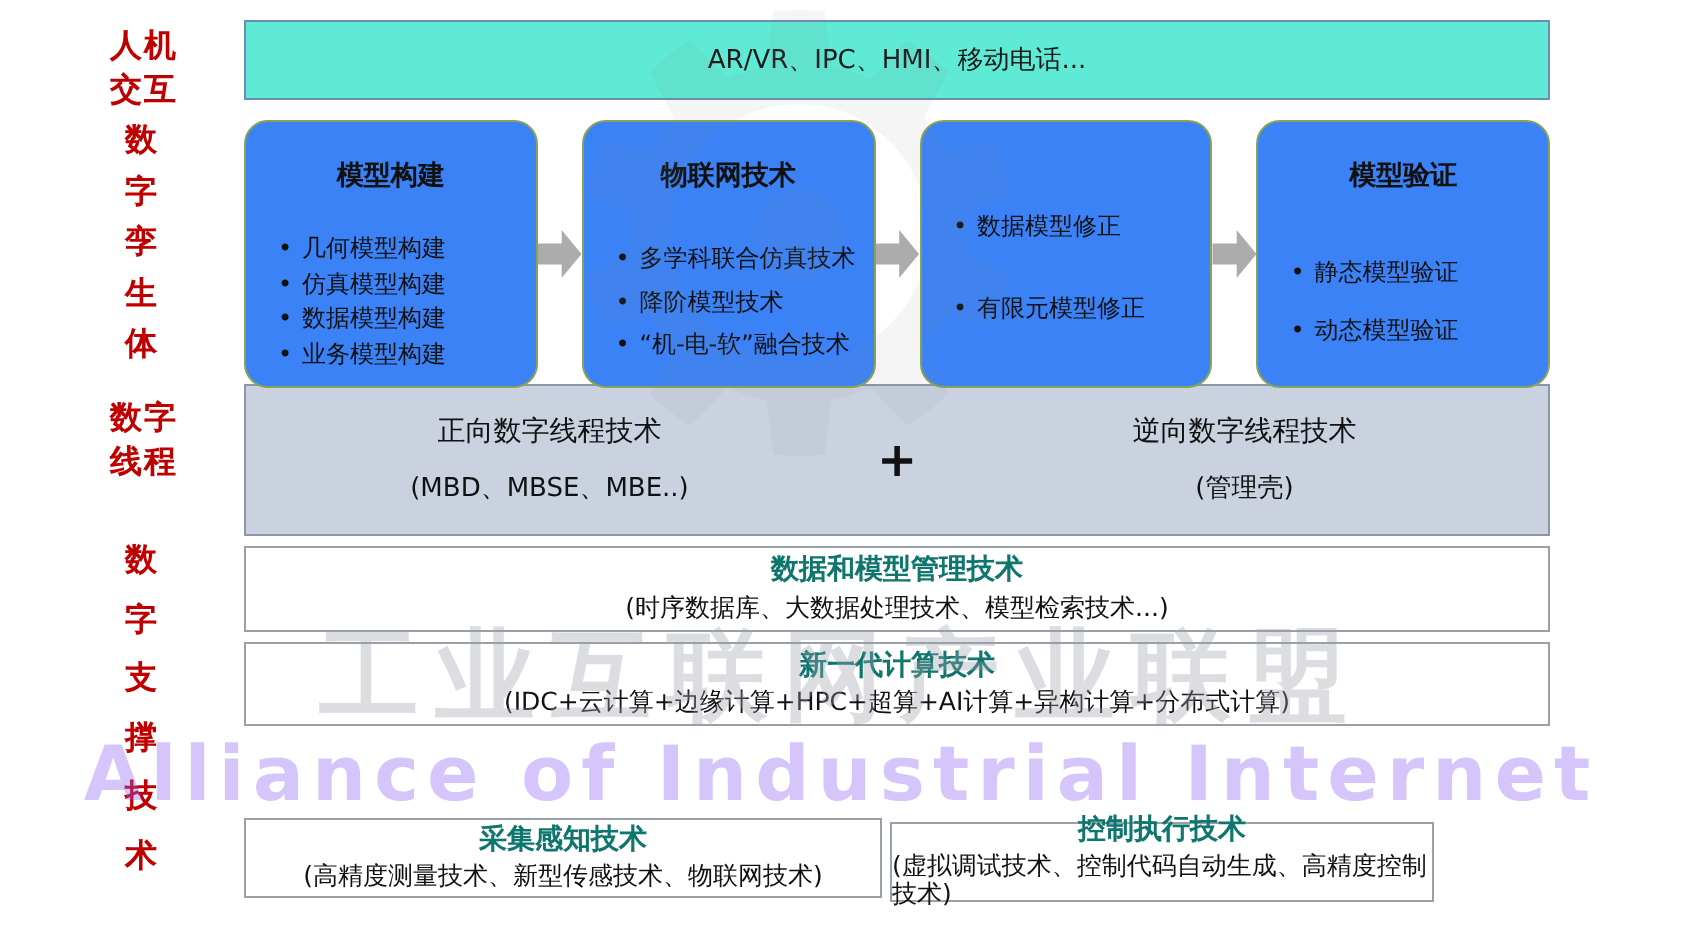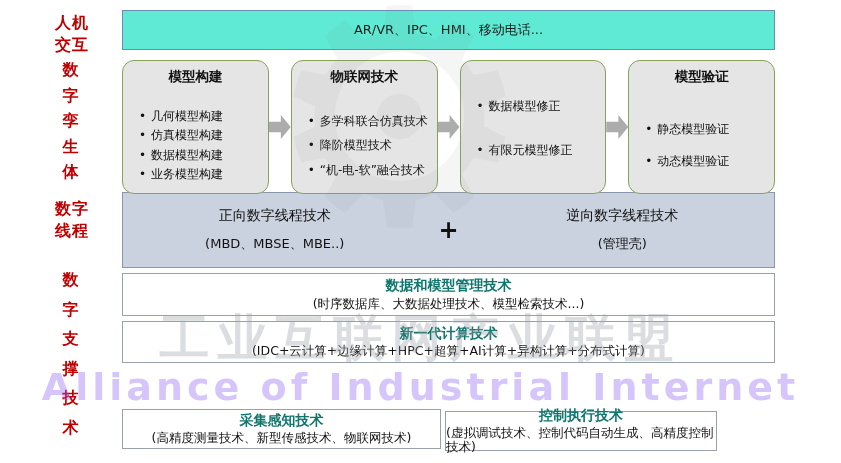--- a/index.html
+++ b/index.html
@@ -14,22 +14,22 @@
   .lbl-support { left:61px; top:265px; width:20px; line-height:1.85; }
 
   
   .top-bar { position:absolute; left:122px; top:10px; width:653px; height:40px;
              background:#5eead4; border:1px solid #6b8cb5; display:flex; align-items:center;
              justify-content:center; font-size:13px; color:#1a1a1a; }
 
   
   .model-row { position:absolute; left:122px; top:60px; width:653px; height:134px;
                display:flex; align-items:stretch; z-index:2; }
-  .model-box { flex:1; border:1.6px solid #87a355; background:#e5e5e5; border-radius:12px;
-               display:flex; flex-direction:column; padding:7px 6px 6px;gap:16px; }
+  .model-box { flex:1; border:1.6px solid #87a355; background:#3b82f6; border-radius:12px;
+               display:flex; flex-direction:column; padding:18px 6px 6px;gap:16px; }
   .model-title { text-align:center; font-weight:700; font-size:13.5px; color:#111; }
   .model-items { list-style:none; margin:0; padding:2px 0 0 10px; flex:1; display:flex;
                  flex-direction:column; justify-content:space-evenly; }
   .model-items li { font-size:12px; color:#111; padding-left:12px; position:relative; line-height:1.25; }
   .model-items li::before { content:"•"; position:absolute; left:0; top:0; }
   .flow-arrow { flex:0 0 22px; width:22px; height:24px; align-self:center; background:#acacac;
                 clip-path:polygon(0 28%, 55% 28%, 55% 0, 100% 50%, 55% 100%, 55% 72%, 0 72%); }
 
   
   .thread-bar { position:absolute; left:122px; top:192px; width:653px; height:76px;

